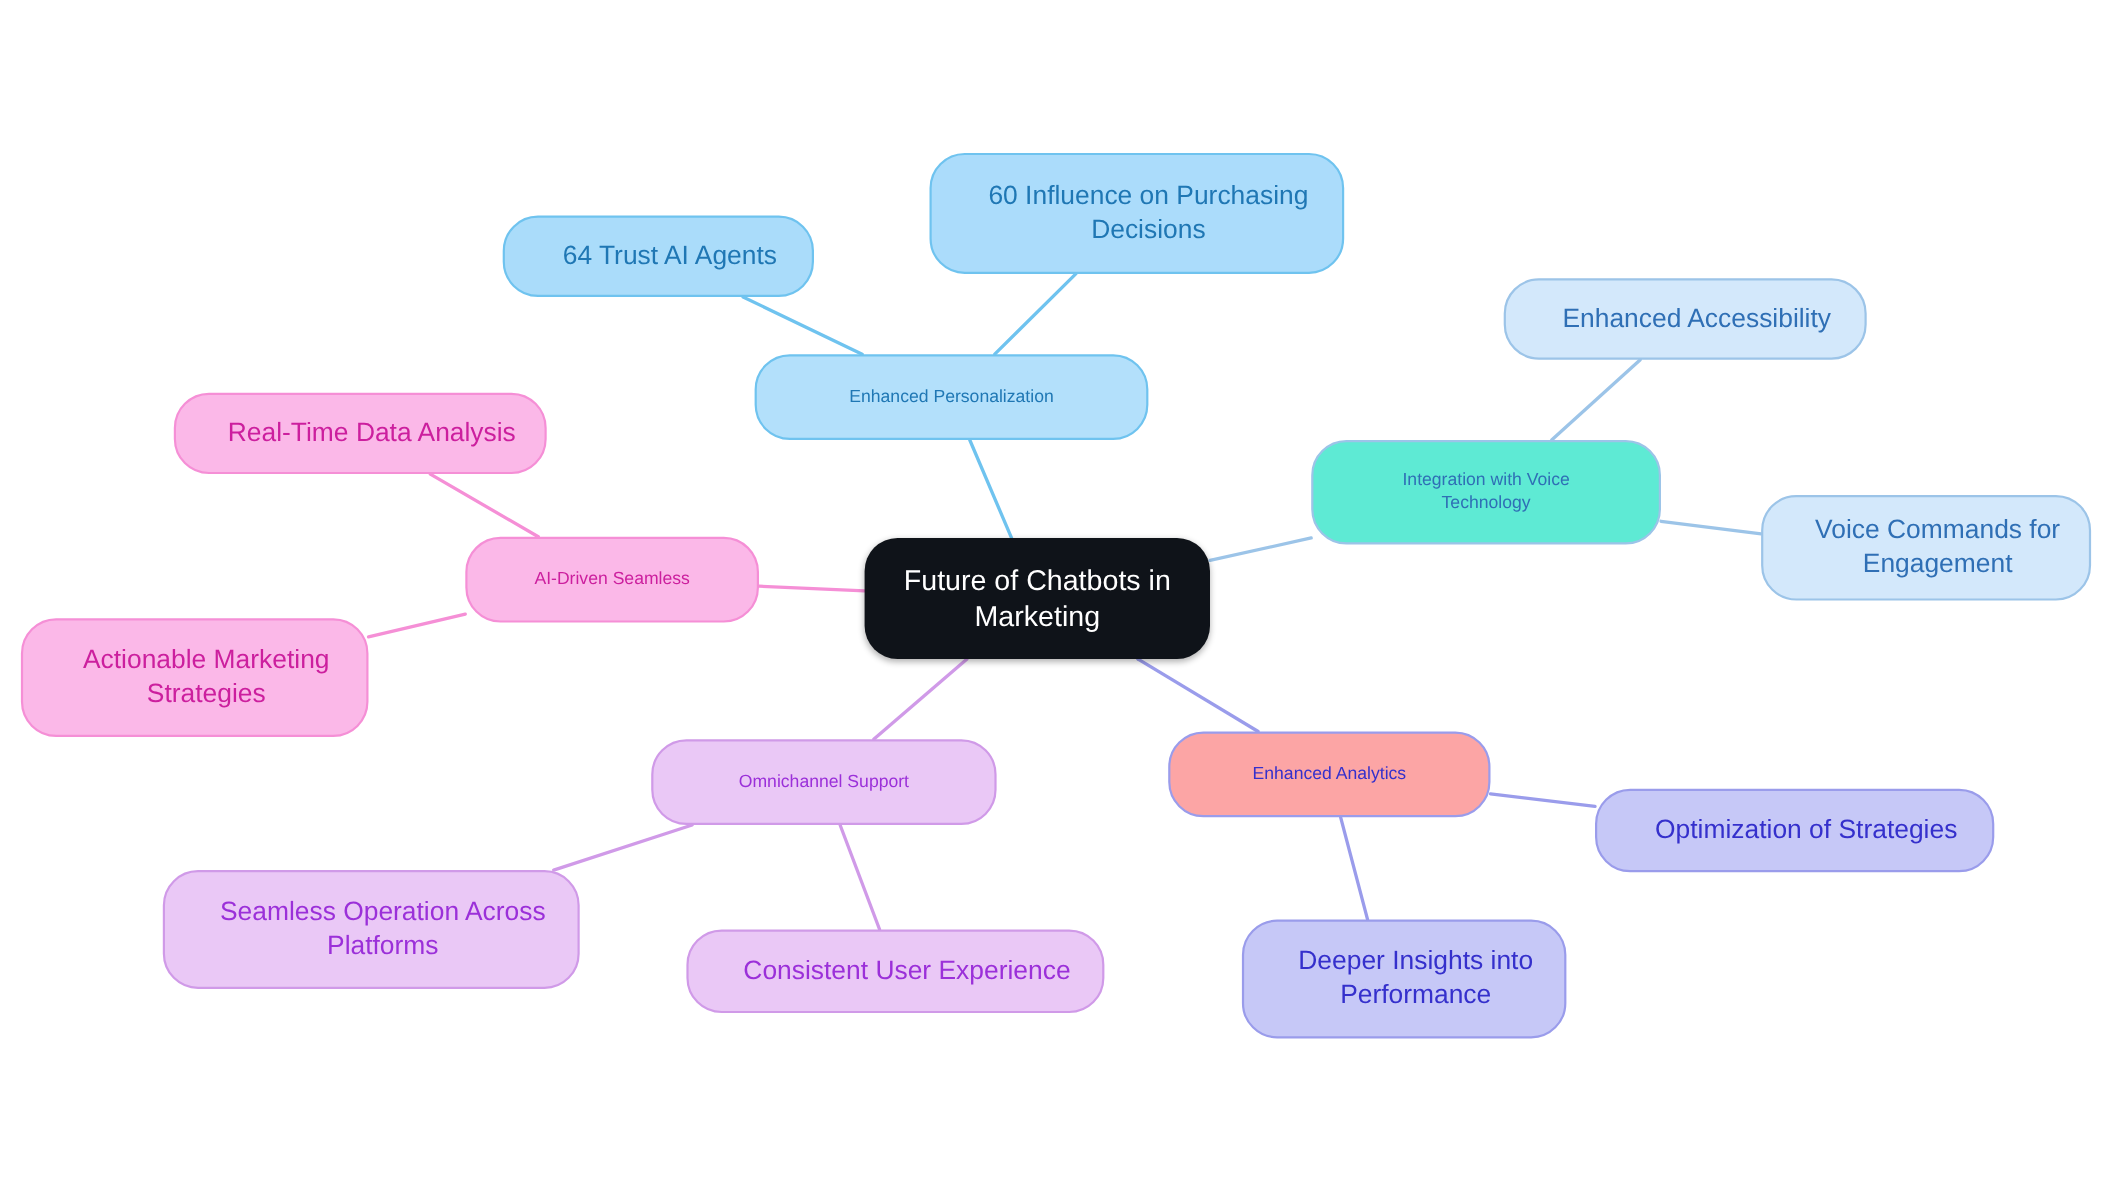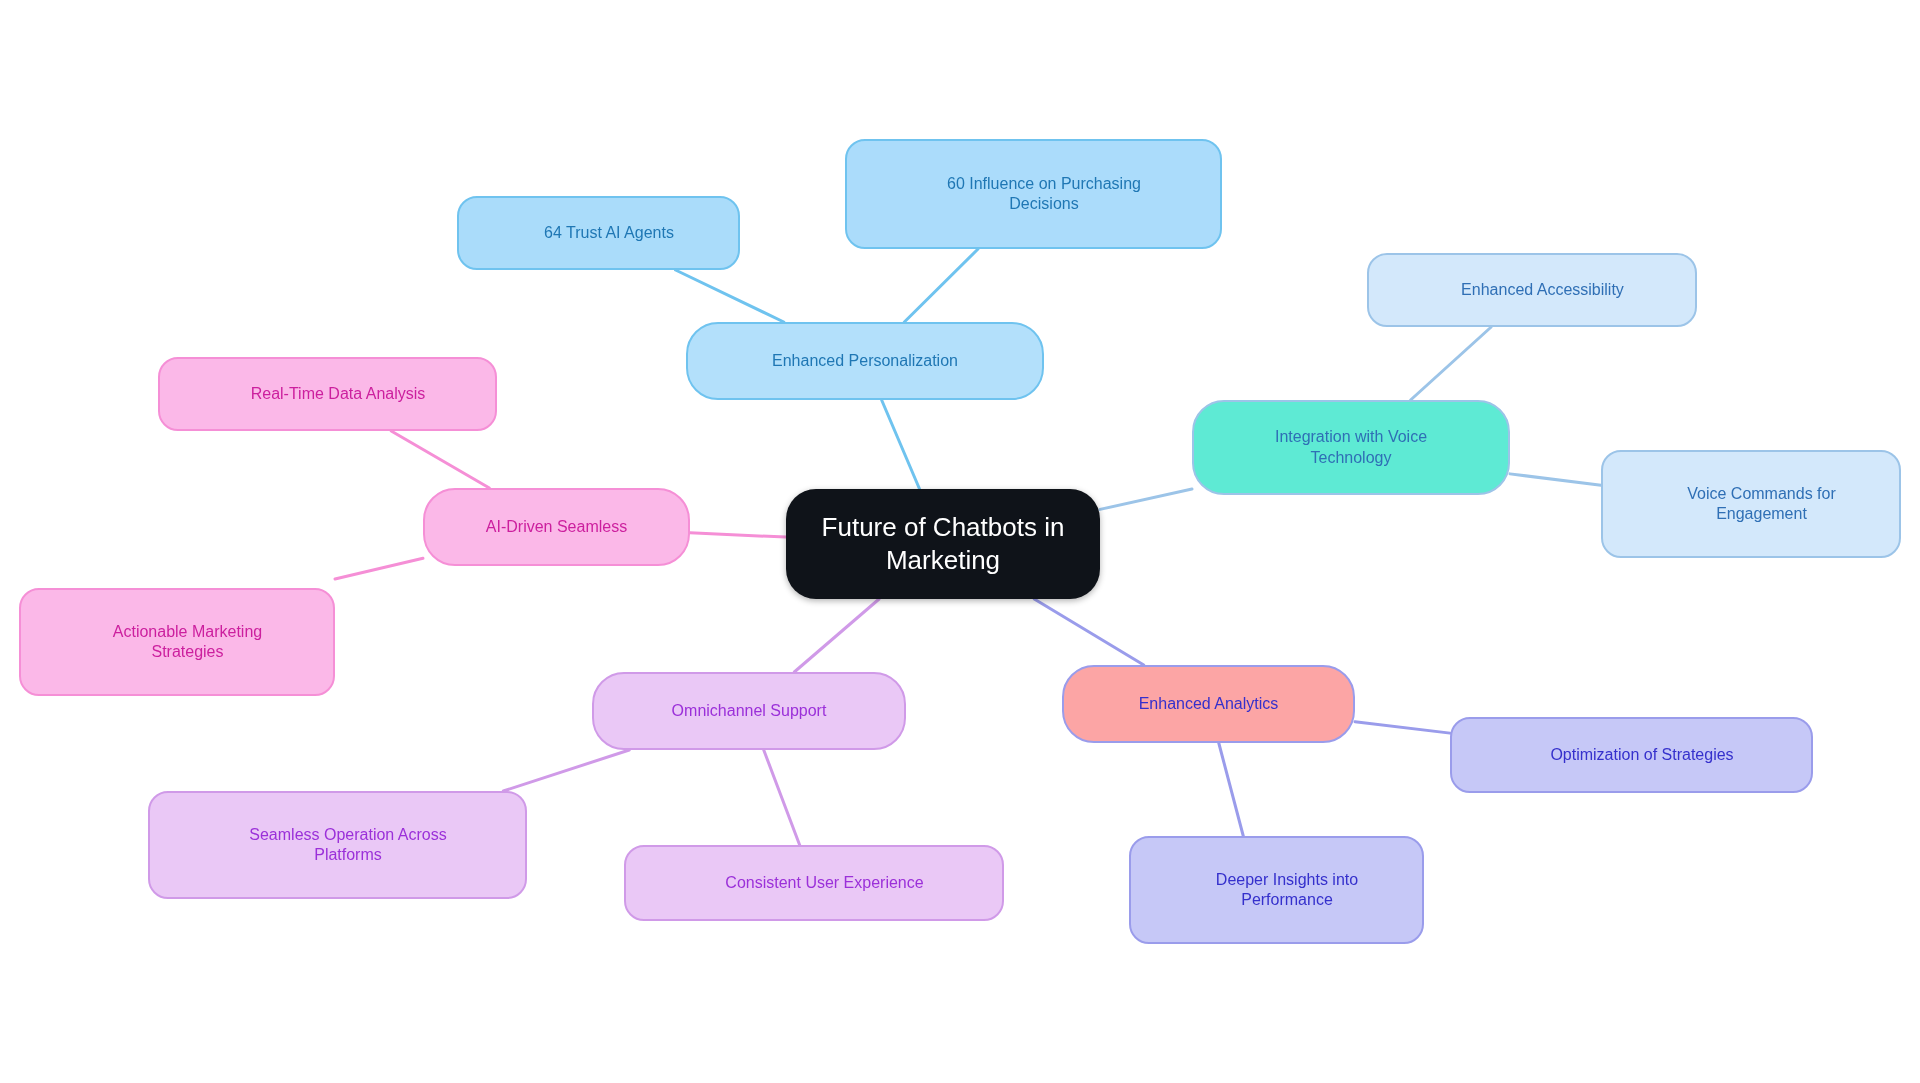--- a/index.html
+++ b/index.html
@@ -45,22 +45,22 @@
     font-size: 26px;
     color: #ffffff;
     background: #0f1319;
     box-shadow: 0 2px 6px rgba(0,0,0,0.30);
   }
   .node.branch {
     border-radius: 32px;
     font-size: 16px;
   }
   .node.leaf {
-    border-radius: 20px;
-    font-size: 16px;
+    border-radius: 32px;
+    font-size: 24px;
     padding-left: 37px;
   }
 </style>
 </head>
 <body>
 
 <div id="canvas">
   <svg id="edge-layer" viewBox="0 0 1920 1083" xmlns="http://www.w3.org/2000/svg">
       <line x1="919.5573770491803" y1="489" x2="881.6229508196722" y2="400" stroke="#6fc3ef" stroke-width="3" stroke-linecap="round"></line>
       <line x1="783.80078125" y1="322" x2="675.53515625" y2="270" stroke="#6fc3ef" stroke-width="3" stroke-linecap="round"></line>
@@ -81,28 +81,28 @@
   <div id="node-layer">
       <div class="node root" style="left: 786px; top: 489px; width: 314px; height: 110px; background: rgb(15, 19, 25); color: rgb(255, 255, 255);">Future of Chatbots in
 Marketing</div>
       <div class="node branch" style="left: 686px; top: 322px; width: 358px; height: 78px; background: rgb(179, 224, 251); border-color: rgb(111, 195, 239); color: rgb(31, 119, 180);">Enhanced Personalization</div>
       <div class="node leaf" style="left: 457px; top: 196px; width: 283px; height: 74px; background: rgb(170, 220, 250); border-color: rgb(111, 195, 239); color: rgb(31, 119, 180);">64 Trust AI Agents</div>
       <div class="node leaf" style="left: 845px; top: 139px; width: 377px; height: 110px; background: rgb(171, 220, 251); border-color: rgb(111, 195, 239); color: rgb(31, 119, 180);">60 Influence on Purchasing
 Decisions</div>
       <div class="node branch" style="left: 1192px; top: 400px; width: 318px; height: 95px; background: #5eead4; border-color: rgb(156, 196, 232); color: rgb(47, 111, 181);">Integration with Voice
 Technology</div>
       <div class="node leaf" style="left: 1367px; top: 253px; width: 330px; height: 74px; background: rgb(211, 232, 251); border-color: rgb(156, 196, 232); color: rgb(47, 111, 181);">Enhanced Accessibility</div>
-      <div class="node leaf" style="left: 1601px; top: 450px; width: 300px; height: 108px; background: rgb(211, 232, 251); border-color: rgb(156, 196, 232); color: rgb(47, 111, 181);">Voice Commands for
+      <div class="node leaf" style="left: 1601px; top: 450px; width: 300px; height: 96px; background: rgb(211, 232, 251); border-color: rgb(156, 196, 232); color: rgb(47, 111, 181);">Voice Commands for
 Engagement</div>
       <div class="node branch" style="left: 1062px; top: 665px; width: 293px; height: 78px; background: #fca5a5; border-color: rgb(154, 156, 235); color: rgb(53, 48, 204);">Enhanced Analytics</div>
       <div class="node leaf" style="left: 1450px; top: 717px; width: 363px; height: 76px; background: rgb(198, 200, 247); border-color: rgb(154, 156, 235); color: rgb(53, 48, 204);">Optimization of Strategies</div>
       <div class="node leaf" style="left: 1129px; top: 836px; width: 295px; height: 108px; background: rgb(198, 200, 247); border-color: rgb(154, 156, 235); color: rgb(53, 48, 204);">Deeper Insights into
 Performance</div>
       <div class="node branch" style="left: 592px; top: 672px; width: 314px; height: 78px; background: rgb(234, 200, 246); border-color: rgb(208, 154, 232); color: rgb(155, 48, 217);">Omnichannel Support</div>
       <div class="node leaf" style="left: 148px; top: 791px; width: 379px; height: 108px; background: rgb(234, 200, 246); border-color: rgb(208, 154, 232); color: rgb(155, 48, 217);">Seamless Operation Across
 Platforms</div>
       <div class="node leaf" style="left: 624px; top: 845px; width: 380px; height: 76px; background: rgb(234, 200, 246); border-color: rgb(208, 154, 232); color: rgb(155, 48, 217);">Consistent User Experience</div>
       <div class="node branch" style="left: 423px; top: 488px; width: 267px; height: 78px; background: rgb(251, 184, 232); border-color: rgb(245, 143, 214); color: rgb(204, 31, 158);">AI-Driven Seamless</div>
       <div class="node leaf" style="left: 158px; top: 357px; width: 339px; height: 74px; background: rgb(251, 184, 232); border-color: rgb(245, 143, 214); color: rgb(204, 31, 158);">Real-Time Data Analysis</div>
-      <div class="node leaf" style="left: 19px; top: 562px; width: 316px; height: 108px; background: rgb(251, 184, 232); border-color: rgb(245, 143, 214); color: rgb(204, 31, 158); margin-top: 26px;">Actionable Marketing
+      <div class="node leaf" style="left: 19px; top: 562px; width: 316px; height: 108px; background: rgb(251, 184, 232); border-color: rgb(245, 143, 214); color: rgb(204, 31, 158);">Actionable Marketing
 Strategies</div>
     </div>
 </div>
 
 </body></html>

